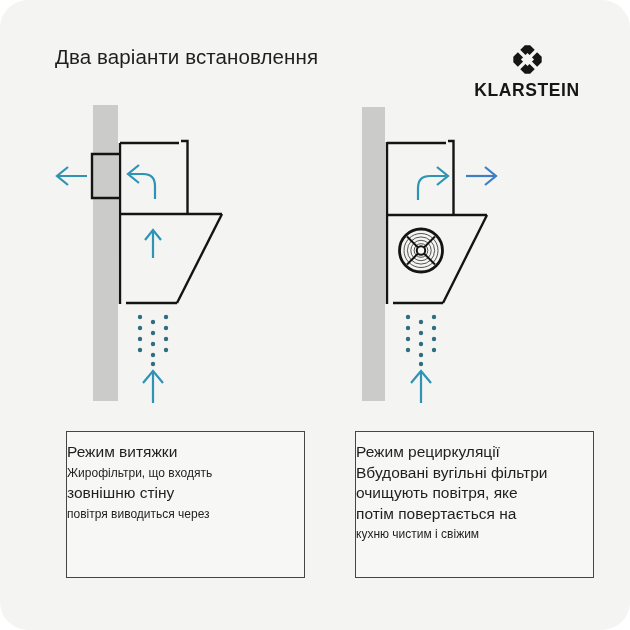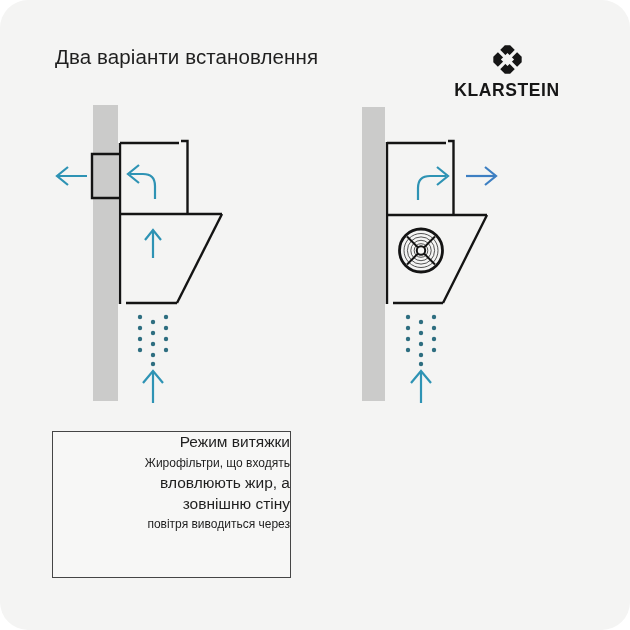--- a/index.html
+++ b/index.html
@@ -7,37 +7,37 @@
     --arrow-teal:#2e93b4; --arrow-blue:#3d7fc2; --dot:#2e6e80;
     --box-border:#454545; --box-bg:#f7f7f6; --text:#1f1f1f; --brand:#161616;
   }
   html,body{margin:0;padding:0;}
   body{width:630px;height:630px;background:#fff;position:relative;
        font-family:"Liberation Sans","DejaVu Sans",sans-serif;}
   .canvas{position:absolute;inset:0;width:630px;height:630px;
           background:var(--background);border-radius:28px;overflow:hidden;}
   .title{position:absolute;left:55px;top:45px;font-size:20.5px;color:var(--text);
          letter-spacing:.1px;}
-  .brand{position:absolute;left:448px;top:43px;width:118px;text-align:center;}
+  .brand{position:absolute;left:468px;top:43px;width:118px;text-align:center;}
   .brand .logo{width:33px;height:33px;display:block;margin:0 auto 4px;}
   .wordmark{font-size:17.5px;font-weight:bold;letter-spacing:.6px;color:var(--brand);}
 
   .diagram-svg{position:absolute;left:0;top:0;width:630px;height:630px;}
 
   .k{stroke:var(--line);stroke-width:2.4;fill:none;}
   .kf{stroke:var(--line);stroke-width:2.8;fill:none;}
   .t{stroke:var(--arrow-teal);stroke-width:2.2;fill:none;}
   .b{stroke:var(--arrow-blue);stroke-width:2.2;fill:none;}
   .thin{stroke:#2a2a2a;stroke-width:.8;fill:none;}
   .dot{fill:var(--dot);stroke:none;}
   .wallfill{fill:var(--wall);stroke:none;}
 
   .infobox{position:absolute;top:431px;width:239px;height:147px;box-sizing:border-box;
            background:var(--box-bg);border:1.5px solid var(--box-border);
-           text-align:right;color:var(--text);padding-top:0;}
+           text-align:left;color:var(--text);padding-top:10px;margin-left:14px;}
   .infobox.duct{left:52px;}
   .infobox.recirc{left:341px;}
   .bx-line{line-height:20.5px;font-size:15.5px;white-space:nowrap;}
   .bx-line.sm{font-size:12px;}
 </style>
 </head>
 <body>
 
 <div class="canvas">
 
@@ -149,19 +149,25 @@
       <g>
         <line class="t" x1="421" y1="403" x2="421" y2="373"></line>
         <polyline class="t" points="411,383 421,371 431,383"></polyline>
       </g>
     </g>
   </svg>
 
   <div class="infobox duct">
     <div class="bx-line">Режим витяжки</div>
     <div class="bx-line sm">Жирофільтри, що входять</div>
-    <div class="bx-line">вловлюють жир, а</div>
     <div class="bx-line">зовнішню стіну</div>
     <div class="bx-line sm">повітря виводиться через</div>
   </div>
 
+  <div class="infobox recirc">
+    <div class="bx-line">Режим рециркуляції</div>
+    <div class="bx-line">Вбудовані вугільні фільтри</div>
+    <div class="bx-line">очищують повітря, яке</div>
+    <div class="bx-line">потім повертається на</div>
+    <div class="bx-line sm">кухню чистим і свіжим</div>
+  </div>
 
 </div>
 
 </body></html>

